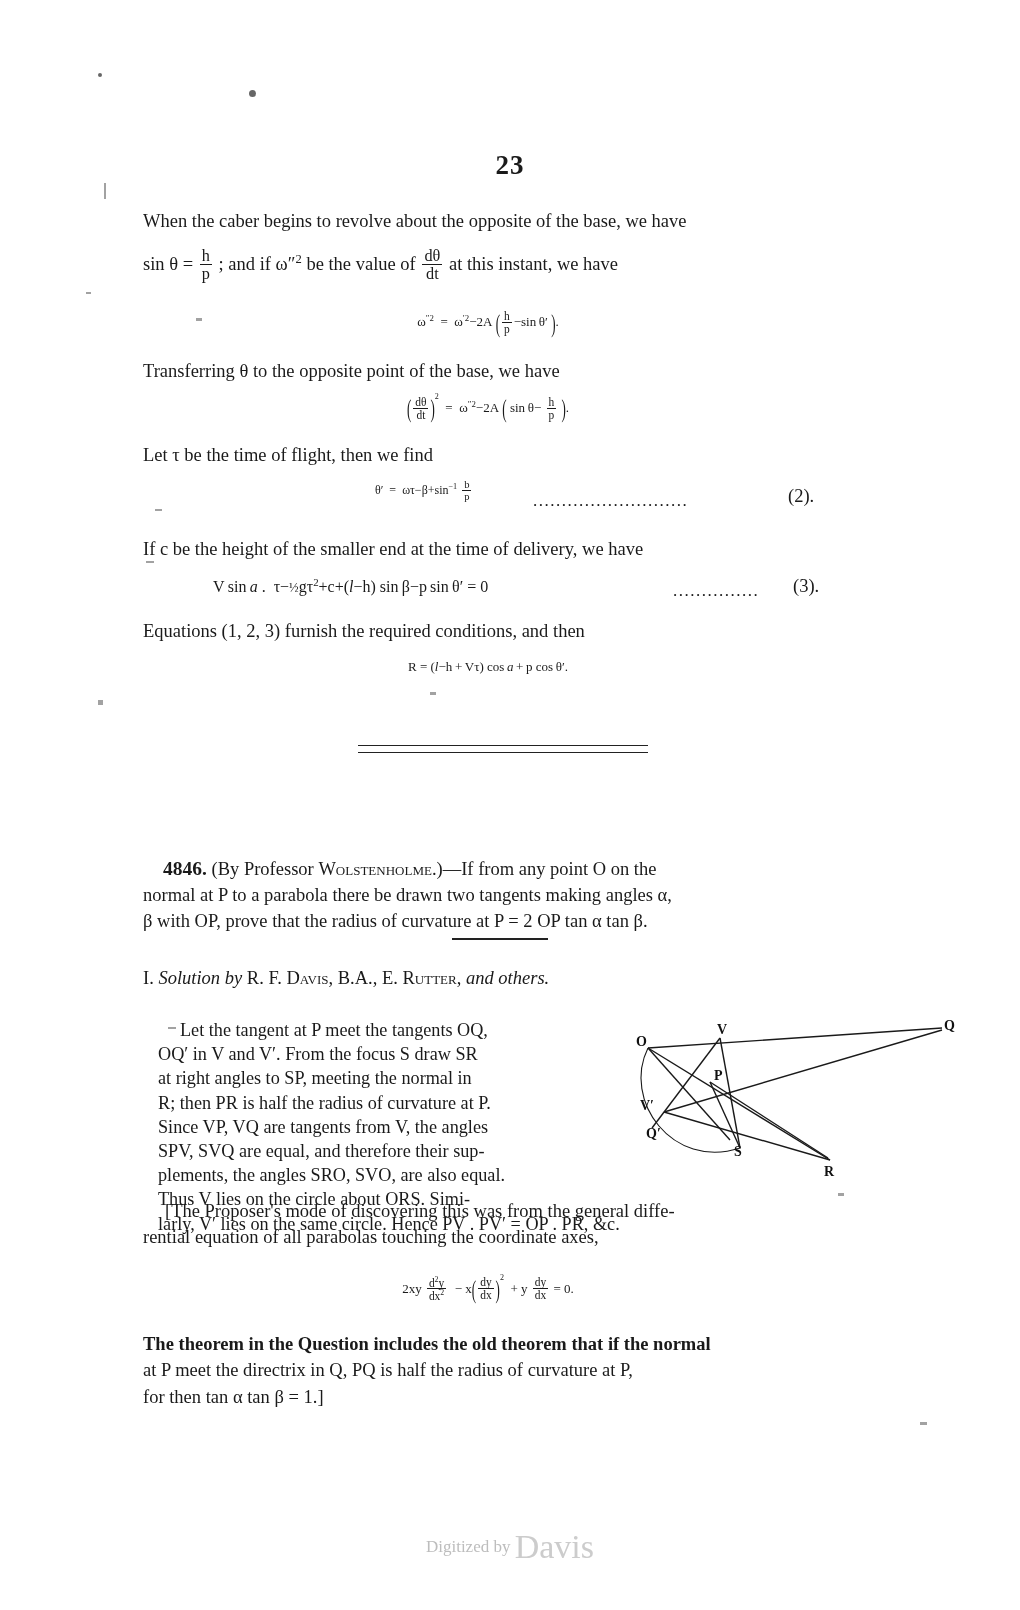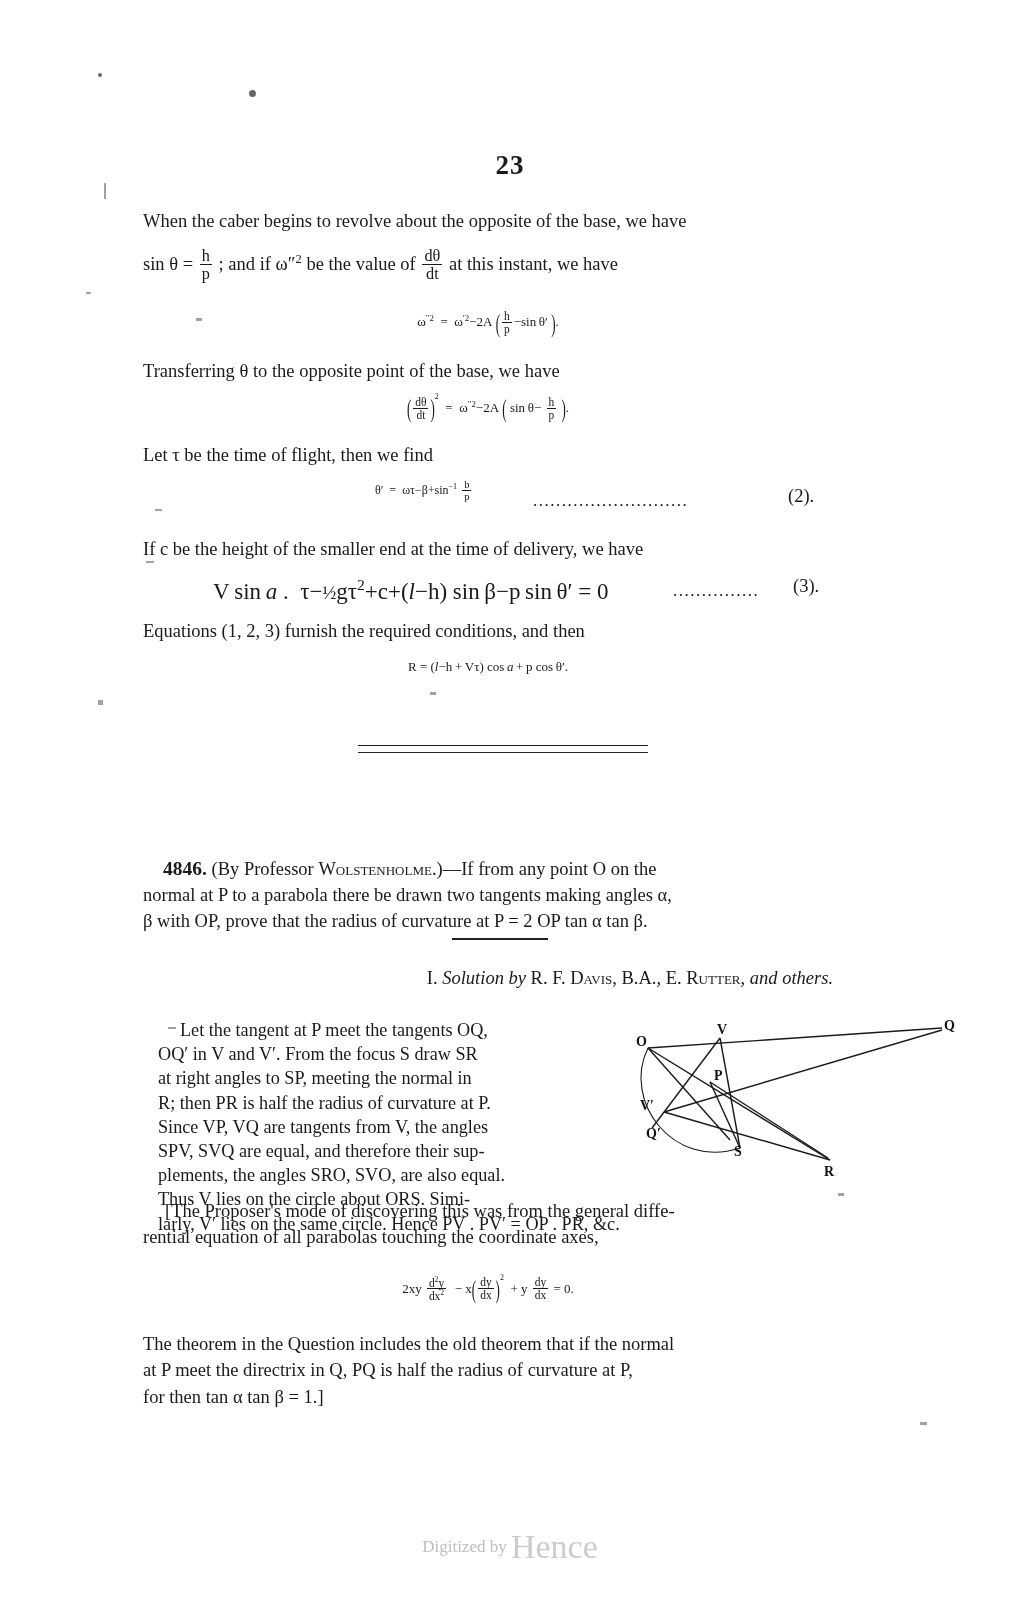--- a/index.html
+++ b/index.html
@@ -110,21 +110,21 @@
     font-size: 18.5px;
     line-height: 1.4;
   }
   .prob-num {
     font-weight: bold;
     font-size: 19.5px;
   }
 
   .solution-by {
     font-size: 18.5px;
-    text-align: right;
+    text-align: left;
   }
 
   .figwrap {
     position: absolute;
     left: 612px;
     top: 1020px;
     width: 360px;
     height: 180px;
   }
   .textblock-left {
@@ -200,21 +200,21 @@
         θ′ &nbsp;=&nbsp; ωτ−β+sin<sup>−1</sup>&nbsp;<span class="frac"><span class="num">b</span><span class="den">p</span></span>
         
       </div>
       <div style="position:absolute;left:390px;top:11px;font-size:17px;" class="dots">...........................</div>
       <div style="position:absolute;left:645px;top:6px;font-size:18.5px;">(2).</div>
     </div>
 
     <div class="para" style="margin-top:16px;">If c be the height of the smaller end at the time of delivery, we have</div>
 
     <div style="margin-top:14px;position:relative;height:30px;">
-      <div style="position:absolute;left:70px;top:0;font-size:23px;">
+      <div style="position:absolute;left:70px;top:0;font-size:16px;">
         V sin <span class="it">a</span> .&nbsp; τ−<span style="font-size:.8em;">½</span>gτ<sup>2</sup>+c+(<span class="it">l</span>−h)&nbsp;sin β−p sin θ′ = 0
         
       </div>
       <div style="position:absolute;left:530px;top:5px;font-size:17px;" class="dots">...............</div>
       <div style="position:absolute;left:650px;top:0;font-size:18.5px;">(3).</div>
     </div>
 
     <div class="para" style="margin-top:12px;">Equations (1, 2, 3) furnish the required conditions, and then</div>
 
     <div class="mathline" style="margin-top:14px;">
@@ -295,23 +295,23 @@
     <div class="para" style="text-indent:22px;">[The Proposer's mode of discovering this was from the general diffe-</div>
     <div class="para">rential equation of all parabolas touching the coordinate axes,</div>
 
     <div class="mathline" style="margin-top:26px;">
       2xy&nbsp;<span class="frac"><span class="num">d<sup>2</sup>y</span><span class="den">dx<sup>2</sup></span></span>
       &nbsp;−&nbsp;x<span class="paren-wrap"><span class="bigparen">(</span></span><span class="frac"><span class="num">dy</span><span class="den">dx</span></span><span class="paren-wrap"><span class="bigparen">)</span></span><sup style="font-size:.62em;position:relative;top:-8px;">2</sup>
       &nbsp;+&nbsp;y&nbsp;<span class="frac"><span class="num">dy</span><span class="den">dx</span></span>&nbsp;=&nbsp;0.
       
     </div>
 
-    <div class="para" style="margin-top:28px;">The theorem in the Question includes the old theorem  that if the normal</div>
+    <div class="para" style="margin-top:28px;font-weight:bold;">The theorem in the Question includes the old theorem  that if the normal</div>
     <div class="para">at P meet the directrix in Q, PQ is half the radius of curvature at P,</div>
     <div class="para">for then tan α tan β = 1.]</div>
   </div>
 
   <div class="footer-google">
     <span>Digitized by</span>
-    <span class="g">Hence</span>
+    <span class="g">Davis</span>
   </div>
 
 </div>
 
 </body></html>

